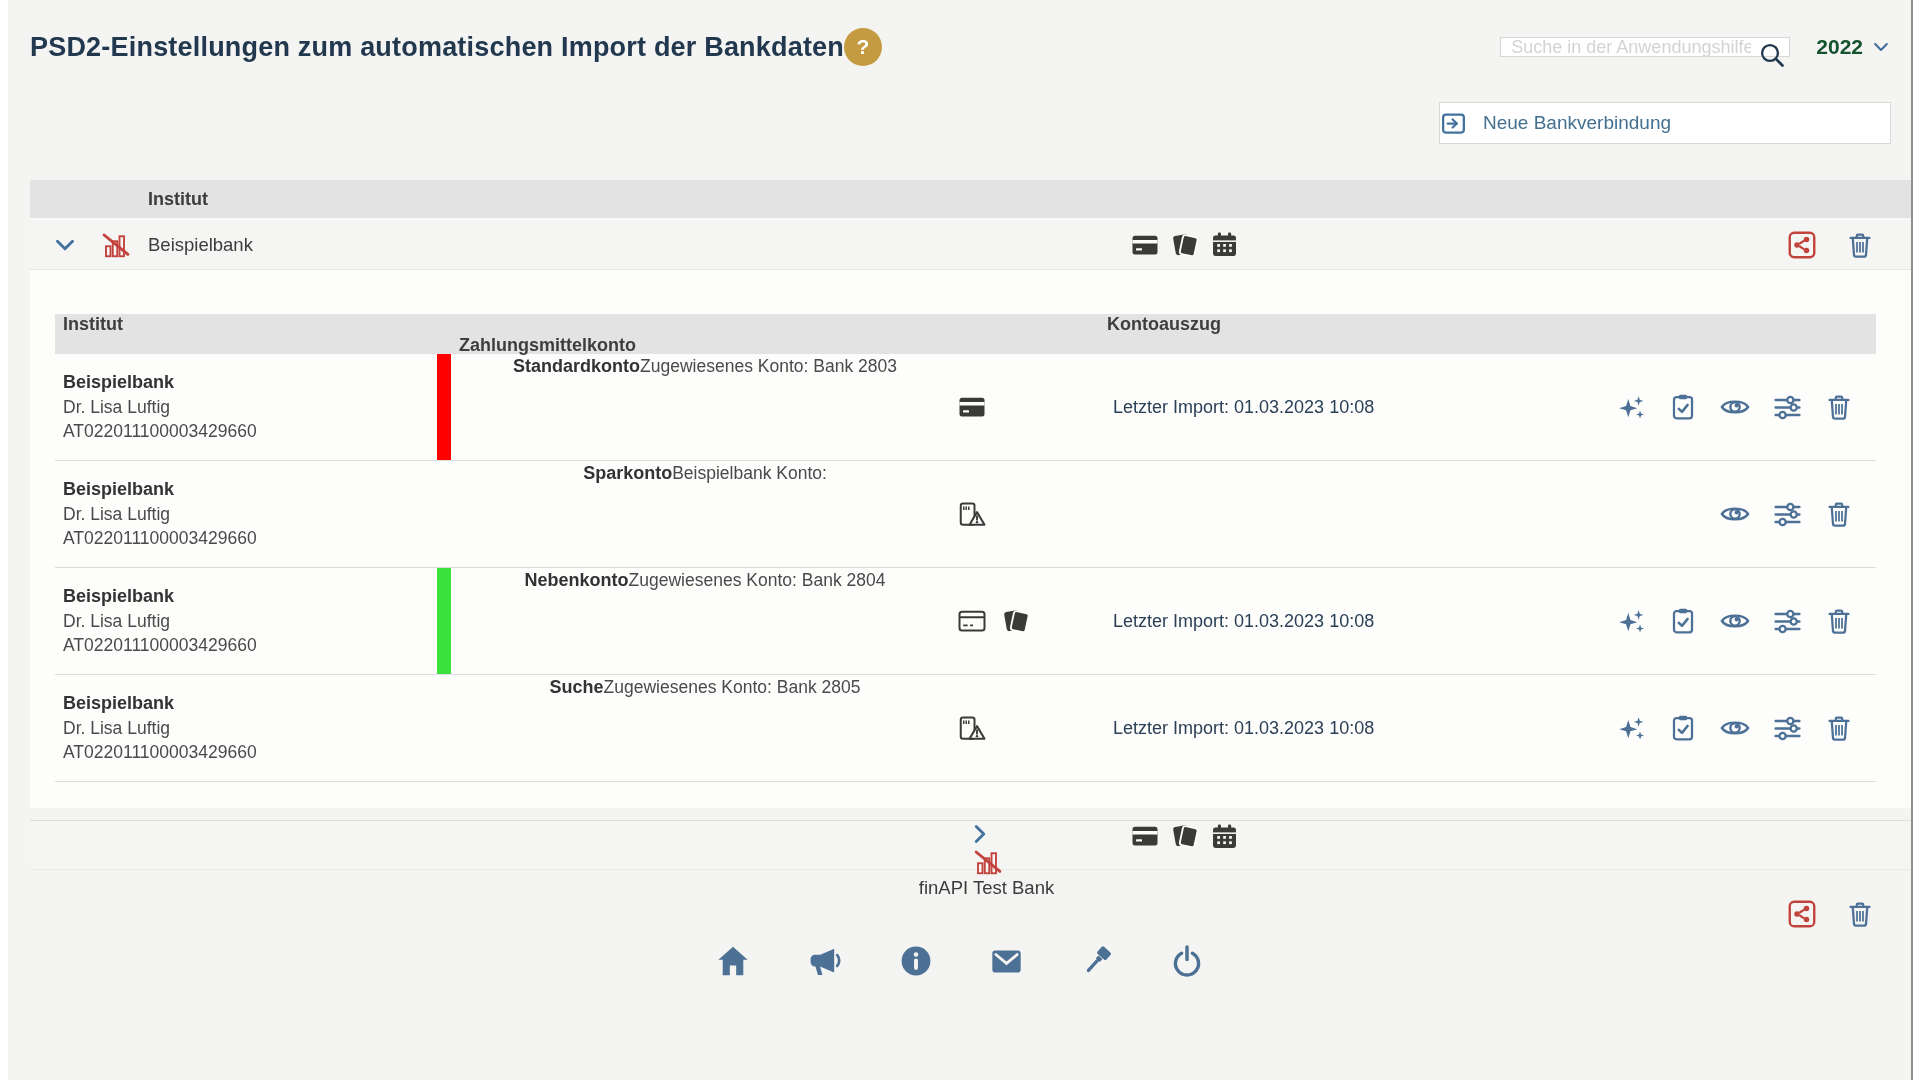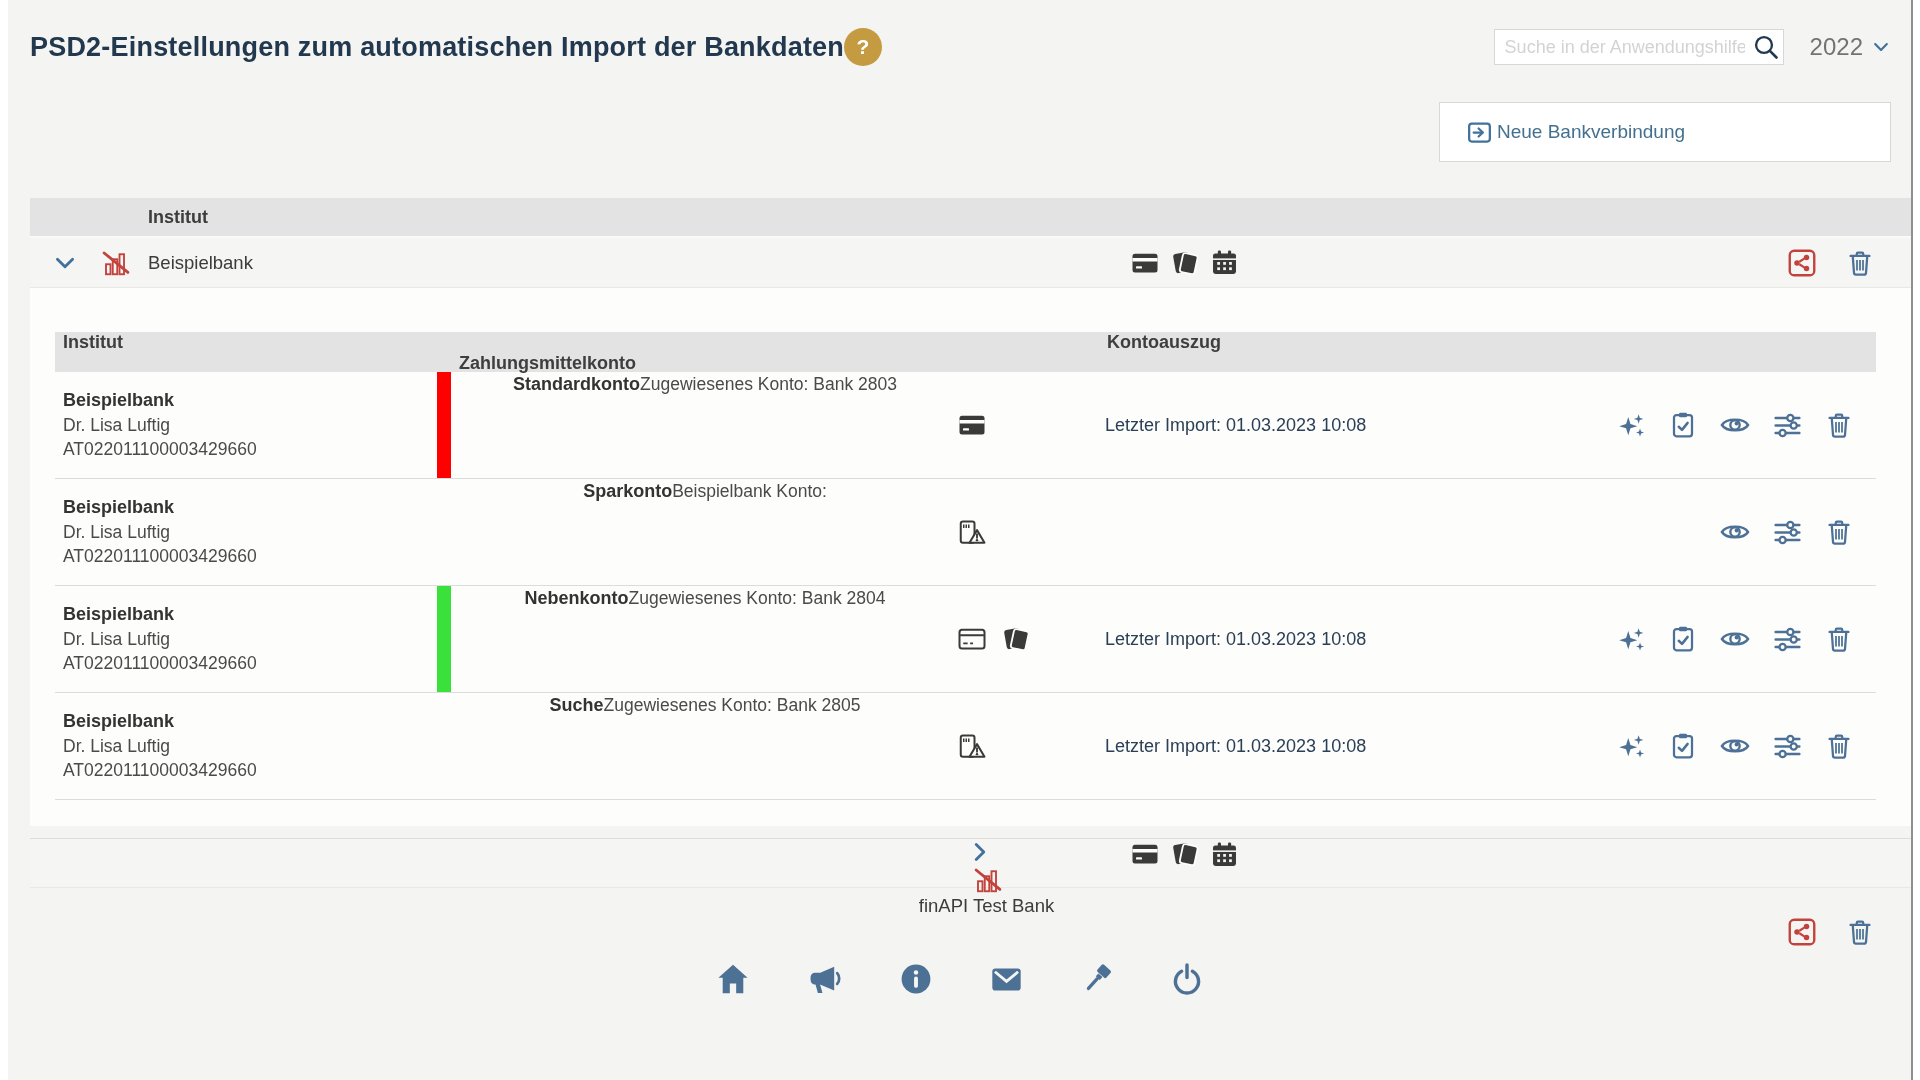--- a/index.html
+++ b/index.html
@@ -6,29 +6,29 @@
   html,body { width:1920px; height:1080px; background:#fff; font-family:"Liberation Sans", sans-serif; overflow:hidden; }
   .page { position:absolute; left:8px; top:0; width:1905px; height:1080px; background:#f4f4f3; border-right:2px solid #8f8f8f; overflow:hidden; }
 
   
   .hdr { padding:28px 20px 0 22px; }
   .hdr-row { display:flex; align-items:center; justify-content:space-between; }
   .title-wrap { display:flex; align-items:center; }
   .page-title { font-size:27px; font-weight:700; color:#22384e; letter-spacing:.2px; }
   .help-badge { width:38px; height:38px; border-radius:50%; background:#c49b40; color:#fff; font-size:21px; font-weight:700; display:flex; align-items:center; justify-content:center; cursor:pointer; }
   .hdr-right { display:flex; align-items:center; gap:26px; }
-  .search-box { position:relative; width:290px; height:36px; }
+  .search-box { position:relative; width:290px; height:20px; }
   .search-box input { width:100%; height:100%; border:1px solid #d7d7d5; background:#fff; padding:0 38px 0 10px; font-size:18px; color:#555; font-family:inherit; outline:none; }
   .search-box input::placeholder { color:#d3d3d3; }
   .search-ic { position:absolute; right:4px; top:4px; }
   .year-sel { display:flex; align-items:center; gap:8px; cursor:pointer; }
-  .year-txt { font-size:24px; font-weight:400; color:#737373; }
+  .year-txt { font-size:21px; font-weight:700; color:#14532d; }
 
   .btn-col { display:flex; flex-direction:column; gap:14px; align-items:flex-end; margin-top:36px; }
-  .wbtn { width:452px; height:60px; background:#fff; border:1px solid #d8d8d6; display:flex; align-items:center; gap:4px; padding-left:26px; cursor:pointer; font-family:inherit; }
+  .wbtn { width:452px; height:42px; background:#fff; border:1px solid #d8d8d6; display:flex; align-items:center; gap:16px; cursor:pointer; font-family:inherit; }
   .wbtn span { font-size:19px; color:#44708f; }
 
   
   .otable { margin-left:22px; margin-top:36px; }
   .oband { height:40px; background:#e3e3e3; border-bottom:2px solid #fafaf9; display:flex; align-items:center; padding-left:118px; }
   .oband .olabel { font-size:18px; font-weight:700; color:#3d3d3d; }
   .bankrow { position:relative; height:50px; background:#f5f5f4; display:flex; align-items:center; padding-left:18px; border-bottom:1px solid #e8e8e7; }
   .bankrow .chev { width:34px; display:flex; justify-content:center; cursor:pointer; }
   .bankrow .chart { width:36px; margin-left:16px; display:flex; justify-content:center; }
   .bankrow .bname { margin-left:14px; font-size:18.5px; color:#3c3c3c; }
@@ -40,21 +40,21 @@
   .igrid { display:grid; grid-template-columns:382px 14px 498px 150px 458px 1fr; }
   .ihead { background:#e3e3e3; height:40px; align-items:center; }
   .ihead .hcell { font-size:18px; font-weight:700; color:#3e3e3e; padding-left:8px; }
   .irow { min-height:107px; border-bottom:1px solid #dcdcdc; background:#fdfdfc; }
   .cell { display:flex; }
   .c-inst { flex-direction:column; justify-content:center; padding:12px 8px; line-height:1.38; }
   .c-bar { padding:0; }
   .bar { width:14px; height:100%; }
   .c-acct { flex-direction:row; justify-content:center; padding-left:10px; line-height:1.42; }
   .c-pay { align-items:center; gap:14px; padding-left:8px; }
-  .c-stmt { align-items:center; font-size:18px; color:#2b4056; padding-left:6px; }
+  .c-stmt { align-items:center; font-size:18px; color:#2b4056; padding-left:6px;margin-left:8px; }
   .c-act { align-items:center; justify-content:flex-end; gap:21px; padding-right:22px; }
   .t-bold { font-size:18px; font-weight:700; color:#333; }
   .t-sub { font-size:17.5px; color:#4a4a4a; }
 
   
   .bankrow.last { margin-top:12px; border-top:1px solid #dddddc;flex-direction:column; }
 
   
   .footnav { margin-top:72px; display:flex; justify-content:center; align-items:center; gap:54px; }
   .footnav .nbtn { cursor:pointer; display:flex; }

